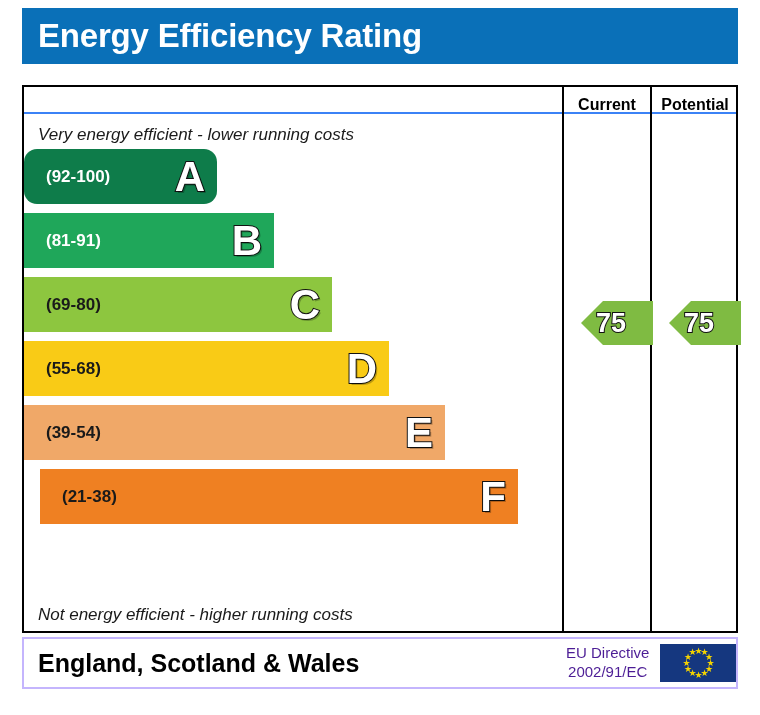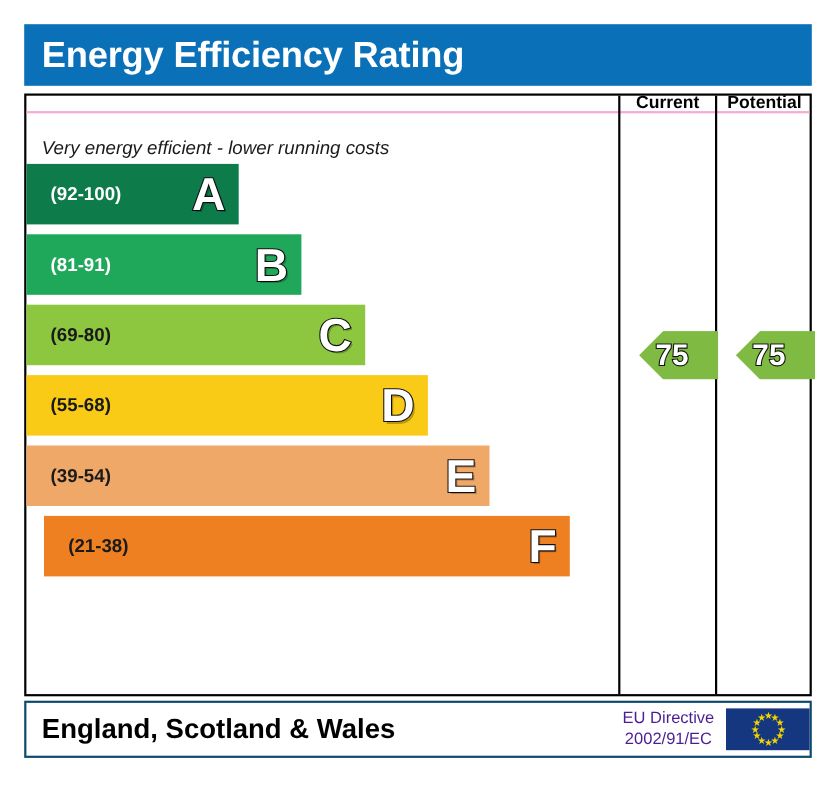--- a/index.html
+++ b/index.html
@@ -14,21 +14,21 @@
     width: 760px;
     height: 715px;
     background: #ffffff;
     overflow: hidden;
   }
 
   
   .title-bar {
     position: absolute;
     left: 22px;
-    top: 22px;
+    top: 8px;
     width: 716px;
     height: 56px;
     background: #0a70b8;
     box-sizing: border-box;
   }
   .title-text {
     position: absolute;
     left: 16px;
     top: 50%;
     transform: translateY(-50%);
@@ -48,24 +48,24 @@
     height: 548px;
     border: 2px solid #000000;
     box-sizing: border-box;
     background: #ffffff;
   }
 
   
   .col-head-row {
     position: absolute;
     left: 0;
-    top: 0;
+    top: 11px;
     width: 100%;
     height: 16px;
-    border-bottom: 2px solid #f9a8d4;
+    border-bottom: 2px solid #3b82f6;
     box-sizing: border-box;
   }
   .col-head {
     position: absolute;
     top: 0;
     height: 100%;
     display: flex;
     align-items: center;
     justify-content: center;
     font-size: 16px;
@@ -158,21 +158,21 @@
     line-height: 1;
   }
 
   
   .footer-frame {
     position: absolute;
     left: 22px;
     top: 637px;
     width: 716px;
     height: 52px;
-    border: 2px solid #0c4a6e;
+    border: 2px solid #c4b5fd;
     box-sizing: border-box;
     background: #ffffff;
   }
   .footer-region {
     position: absolute;
     left: 14px;
     top: 50%;
     transform: translateY(-50%);
     font-size: 25px;
     font-weight: bold;
@@ -221,23 +221,24 @@
 
     <div class="col-head-row">
       <div class="col-head current">Current</div>
       <div class="col-head potential">Potential</div>
     </div>
 
     <div class="vsep v1"></div>
     <div class="vsep v2"></div>
 
     <div class="caption top">Very energy efficient - lower running costs</div>
+    <div class="caption bottom">Not energy efficient - higher running costs</div>
 
     <div class="bands">
-        <div class="band" style="top: 0px; width: 193px; background: rgb(14, 124, 74);">
+        <div class="band" style="top: 0px; width: 193px; background: rgb(14, 124, 74); border-radius: 13px;">
           <span class="band-range" style="color: rgb(255, 255, 255);">(92-100)</span>
           <span class="band-letter">A</span>
         </div>
         <div class="band" style="top: 64px; width: 250px; background: rgb(31, 167, 90);">
           <span class="band-range" style="color: rgb(255, 255, 255);">(81-91)</span>
           <span class="band-letter">B</span>
         </div>
         <div class="band" style="top: 128px; width: 308px; background: rgb(141, 198, 63);">
           <span class="band-range" style="color: rgb(26, 26, 26);">(69-80)</span>
           <span class="band-letter">C</span>

